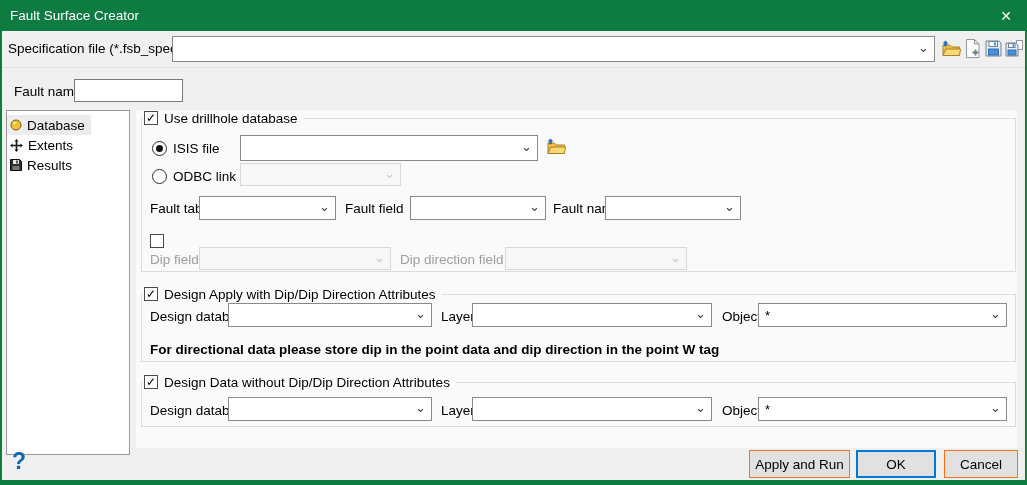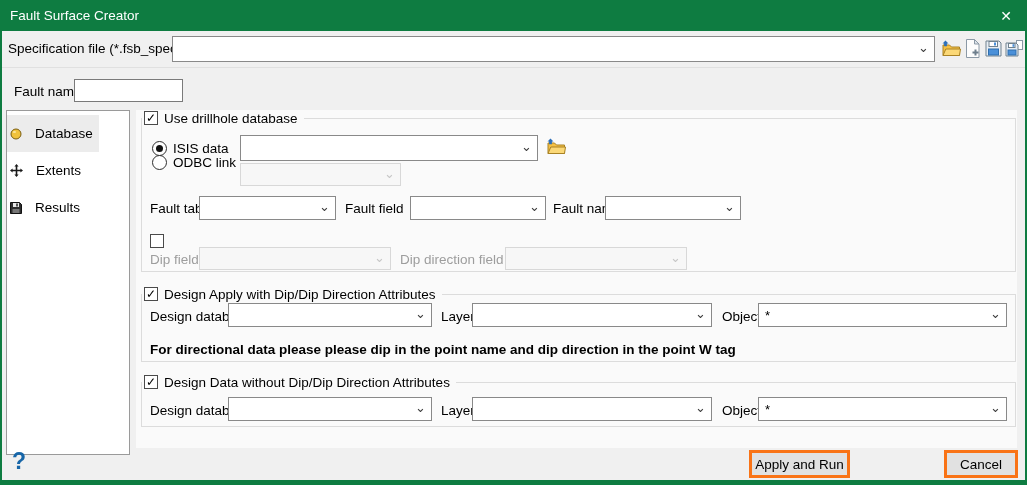--- a/index.html
+++ b/index.html
@@ -21,29 +21,29 @@
   .combo.dis .chev{color:#c6c6c6;}
   
   .tinput{position:absolute;box-sizing:border-box;border:1px solid #7a7a7a;background:#fff;font-size:13px;padding:0 4px;font-family:inherit;outline:none;}
   
   .cbrow,.rbrow{position:absolute;display:flex;align-items:center;gap:6px;height:16px;font-size:13.5px;white-space:nowrap;}
   .cb{width:14px;height:14px;box-sizing:border-box;background:#fff;border:1px solid #4a4a4a;font-size:12px;line-height:12px;text-align:center;flex:0 0 auto;}
   .rb{width:15px;height:15px;box-sizing:border-box;background:#fff;border:1px solid #2e2e2e;border-radius:50%;flex:0 0 auto;position:relative;}
   .rb.sel::after{content:"";position:absolute;left:3px;top:3px;right:3px;bottom:3px;background:#111;border-radius:50%;}
   
   .tree{position:absolute;left:6px;top:110px;width:124px;height:345px;background:#fff;border:1px solid #9a9a9a;box-sizing:border-box;padding-top:4px;}
-  .titem{display:flex;width:max-content;align-items:center;gap:13px;height:37px;padding:0 6px 0 3px;font-size:13.5px;white-space:nowrap;}
+  .titem{display:flex;width:max-content;align-items:center;gap:5px;height:20px;padding:0 6px 0 3px;font-size:13.5px;white-space:nowrap;}
   .titem.sel{background:#ececec;}
   
   .panel{position:absolute;left:136px;top:110px;width:881px;height:338px;background:#fafafa;}
   .grp{position:absolute;border:1px solid #dcdcdc;box-sizing:border-box;}
   .grp-title{position:absolute;display:flex;align-items:center;gap:6px;background:#fafafa;padding:0 6px 0 2px;height:16px;font-size:13.5px;white-space:nowrap;}
   .note{position:absolute;font-weight:bold;font-size:13.5px;white-space:nowrap;}
   
-  .btn{position:absolute;box-sizing:border-box;background:#e1e1e1;border:3px solid #f97316;font-size:13.5px;display:flex;align-items:center;justify-content:center;cursor:default;}
+  .btn{position:absolute;box-sizing:border-box;background:#e1e1e1;border:1px solid #f97316;font-size:13.5px;display:flex;align-items:center;justify-content:center;cursor:default;}
   .btn.primary{border:2px solid #0078D7;}
   .help{position:absolute;left:12px;top:448px;font-size:23px;font-weight:bold;color:#1766A8;}
   
   .edge{position:absolute;background:#0E7C41;}
   .icobtn{position:absolute;display:flex;align-items:center;justify-content:center;}
 </style>
 </head>
 <body>
 
 <div class="dialog">
@@ -124,35 +124,35 @@
   <div class="panel">
 
     <div class="grp" style="left:5px;top:8px;width:875px;height:154px;"></div>
     <div class="grp-title" style="left:6px;top:0;">
       <span class="cb"><span>✓</span></span>
       <span>Use drillhole database</span>
     </div>
 
     <div class="rbrow" style="left:16px;top:30px;">
       <span class="rb sel"></span>
-      <span>ISIS data</span>
+      <span>ISIS file</span>
     </div>
     <div class="combo" style="left:104px;top:25px;width:298px;height:26px;">
       <span class="cval"></span>
       <span class="chev">⌄</span>
     </div>
     <div class="icobtn" style="left:409px;top:27px;width:22px;height:19px;">
       <svg width="20" height="17" viewBox="0 0 20 17">
         <path d="M2 5 L8.5 5 L10.5 7 L18.5 7 L18.5 15.5 L2 15.5 Z" fill="#F5C044" stroke="#A98224"></path>
         <path d="M2 15.5 L4.8 9 L19.5 9 L18.5 15.5 Z" fill="#FBD877" stroke="#A98224"></path>
         <path d="M4.5 0.5 L7.5 3.5 L5.9 3.5 L5.9 6.2 L3.1 6.2 L3.1 3.5 L1.5 3.5 Z" fill="#2D6FB8"></path>
       </svg>
     </div>
 
-    <div class="rbrow" style="left:16px;top:44px;">
+    <div class="rbrow" style="left:16px;top:58px;">
       <span class="rb"></span>
       <span>ODBC link</span>
     </div>
     <div class="combo dis" style="left:104px;top:53px;width:161px;height:23px;">
       <span class="cval"></span>
       <span class="chev">⌄</span>
     </div>
 
     <span class="lbl" style="left:14px;top:91px;">Fault table</span>
     <div class="combo" style="left:63px;top:86px;width:137px;height:24px;">
@@ -197,21 +197,21 @@
     <span class="lbl" style="left:305px;top:199px;">Layer</span>
     <div class="combo" style="left:336px;top:193px;width:240px;height:24px;">
       <span class="cval"></span>
       <span class="chev">⌄</span>
     </div>
     <span class="lbl" style="left:586px;top:199px;">Object</span>
     <div class="combo" style="left:622px;top:193px;width:249px;height:24px;">
       <span class="cval">*</span>
       <span class="chev">⌄</span>
     </div>
-    <span class="note" style="left:14px;top:232px;">For directional data please please dip in the point name and dip direction in the point W tag</span>
+    <span class="note" style="left:14px;top:232px;">For directional data please store dip in the point data and dip direction in the point W tag</span>
 
     <div class="grp" style="left:5px;top:272px;width:875px;height:45px;"></div>
     <div class="grp-title" style="left:6px;top:264px;">
       <span class="cb"><span>✓</span></span>
       <span>Design Data without Dip/Dip Direction Attributes</span>
     </div>
     <span class="lbl" style="left:14px;top:293px;">Design database</span>
     <div class="combo" style="left:92px;top:287px;width:204px;height:24px;">
       <span class="cval"></span>
       <span class="chev">⌄</span>
@@ -227,20 +227,23 @@
       <span class="chev">⌄</span>
     </div>
   </div>
 
   <div class="help">
     <span>?</span>
   </div>
   <div class="btn" style="left:749px;top:450px;width:101px;height:28px;">
     <span>Apply and Run</span>
   </div>
+  <div class="btn primary" style="left:856px;top:450px;width:80px;height:28px;">
+    <span>OK</span>
+  </div>
   <div class="btn" style="left:944px;top:450px;width:74px;height:28px;">
     <span>Cancel</span>
   </div>
 
   <div class="edge" style="left:0;top:0;width:2px;height:485px;"></div>
   <div class="edge" style="left:1025px;top:0;width:2px;height:485px;"></div>
   <div class="edge" style="left:0;top:480px;width:1027px;height:5px;"></div>
 </div>
 
 </body></html>

